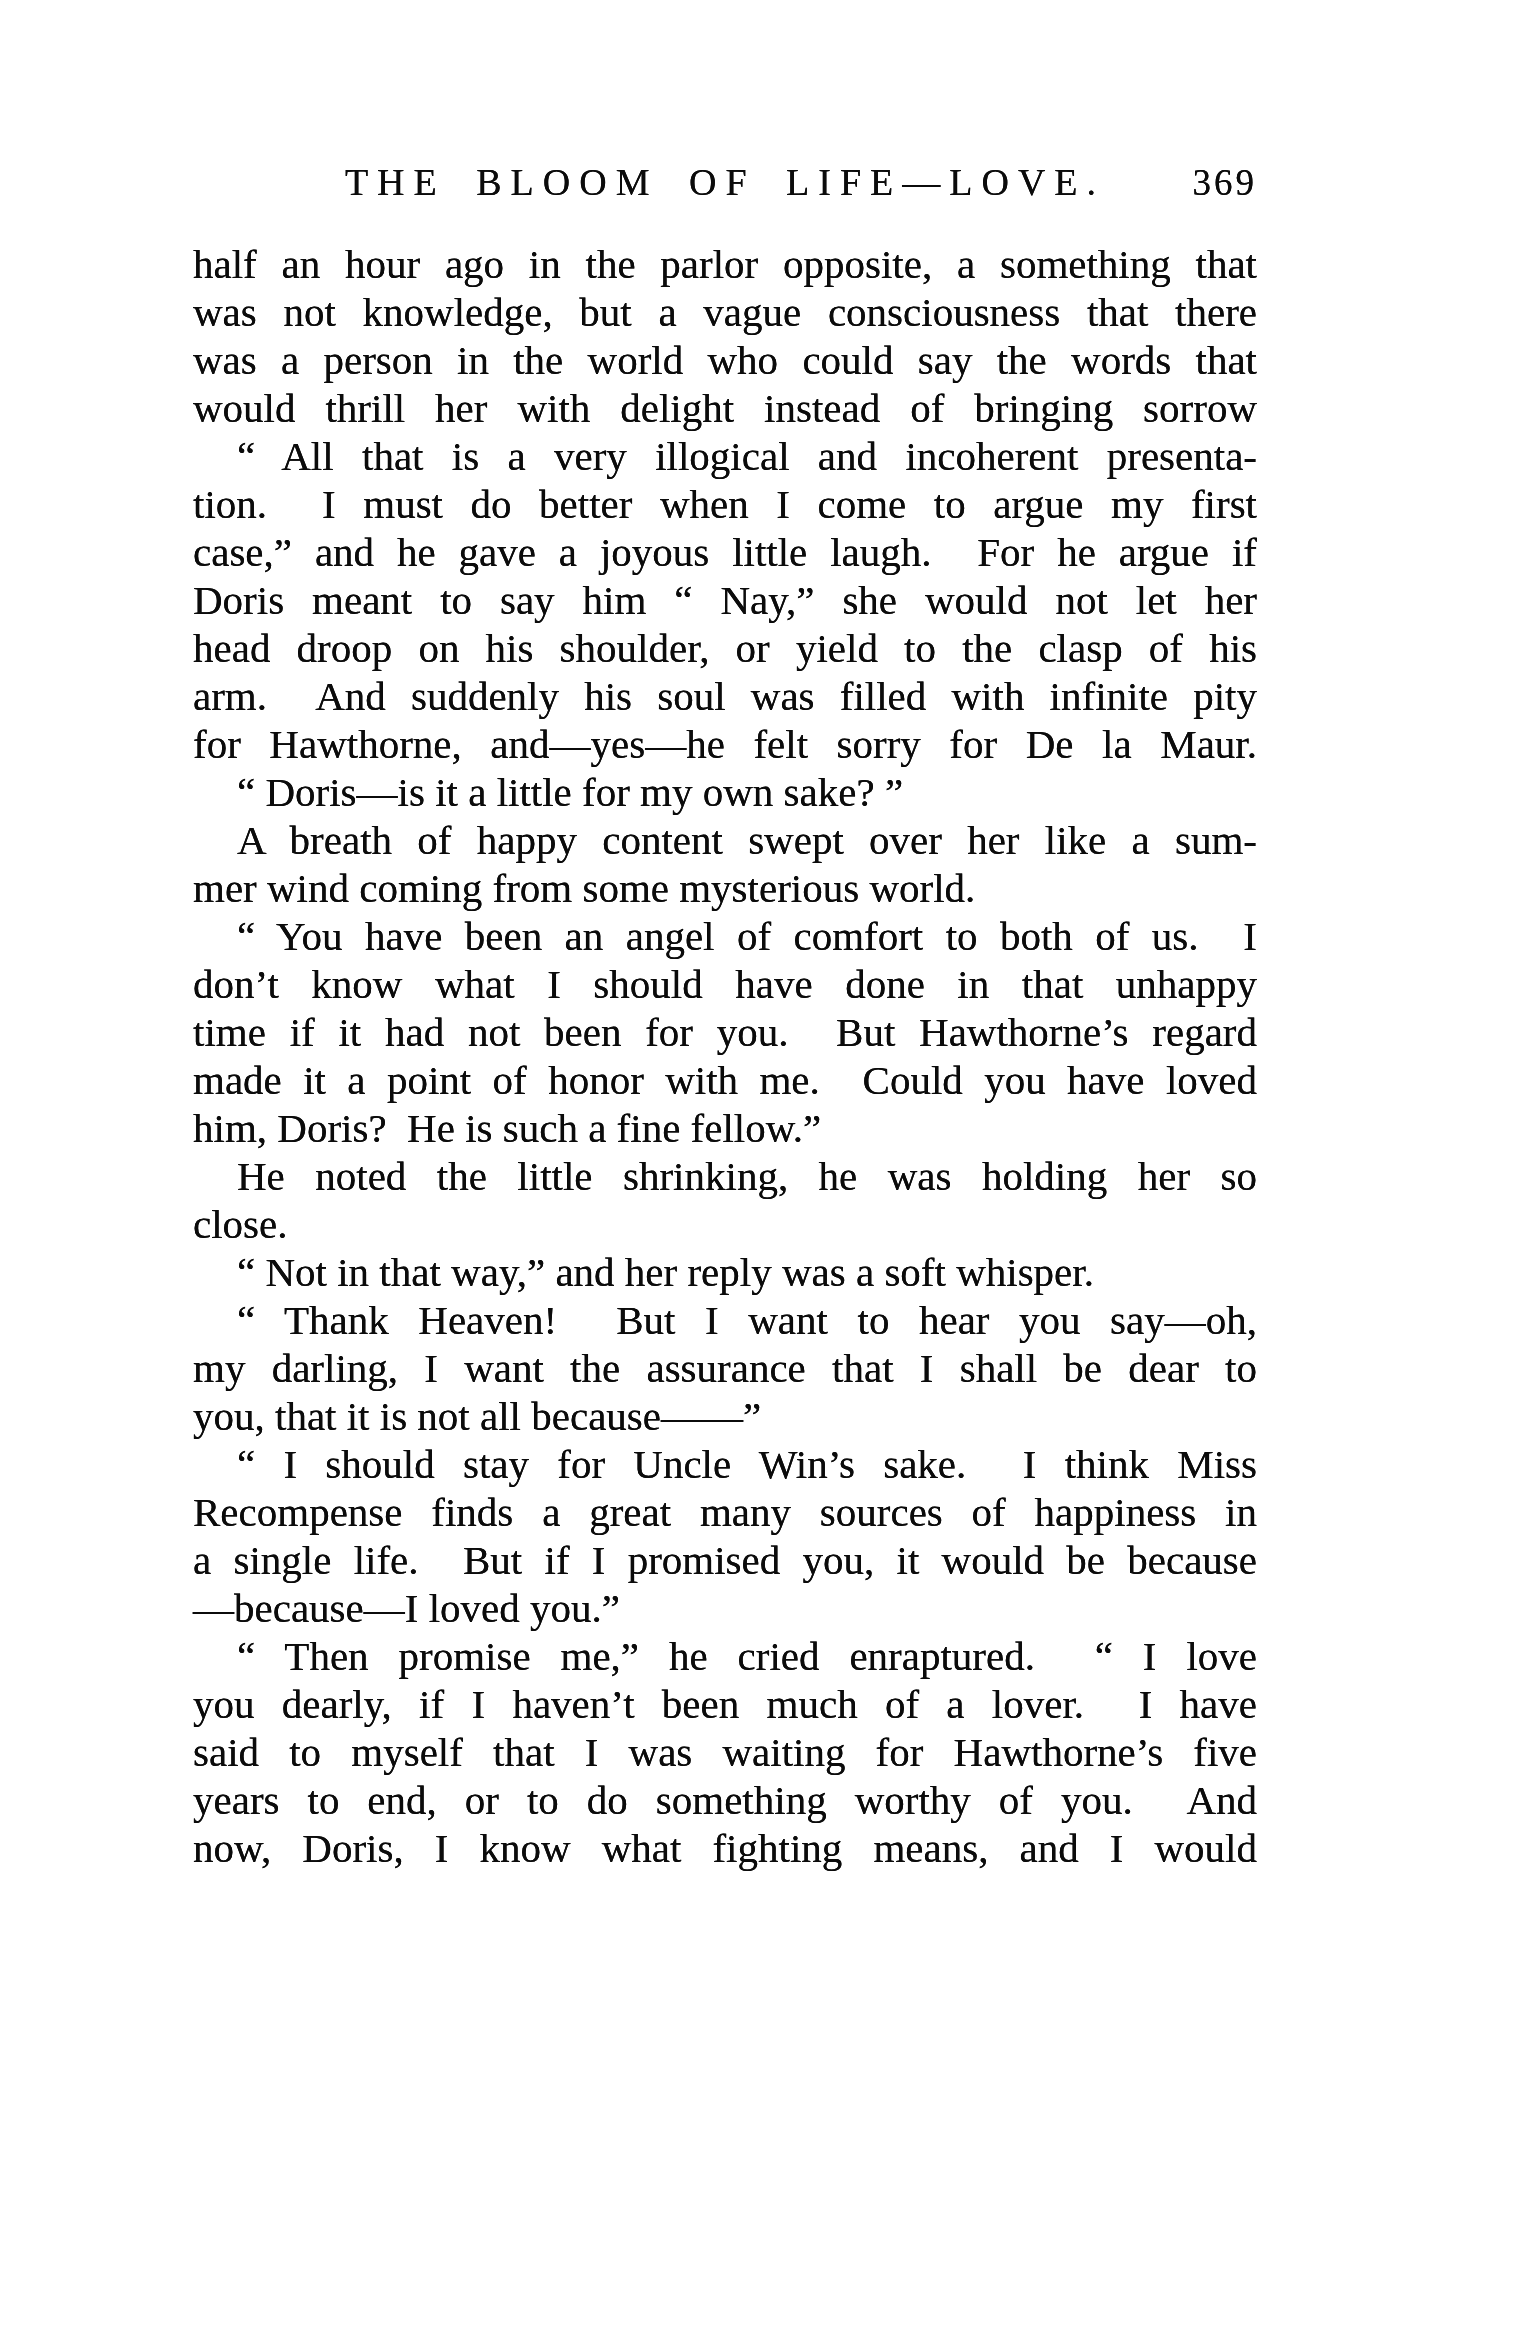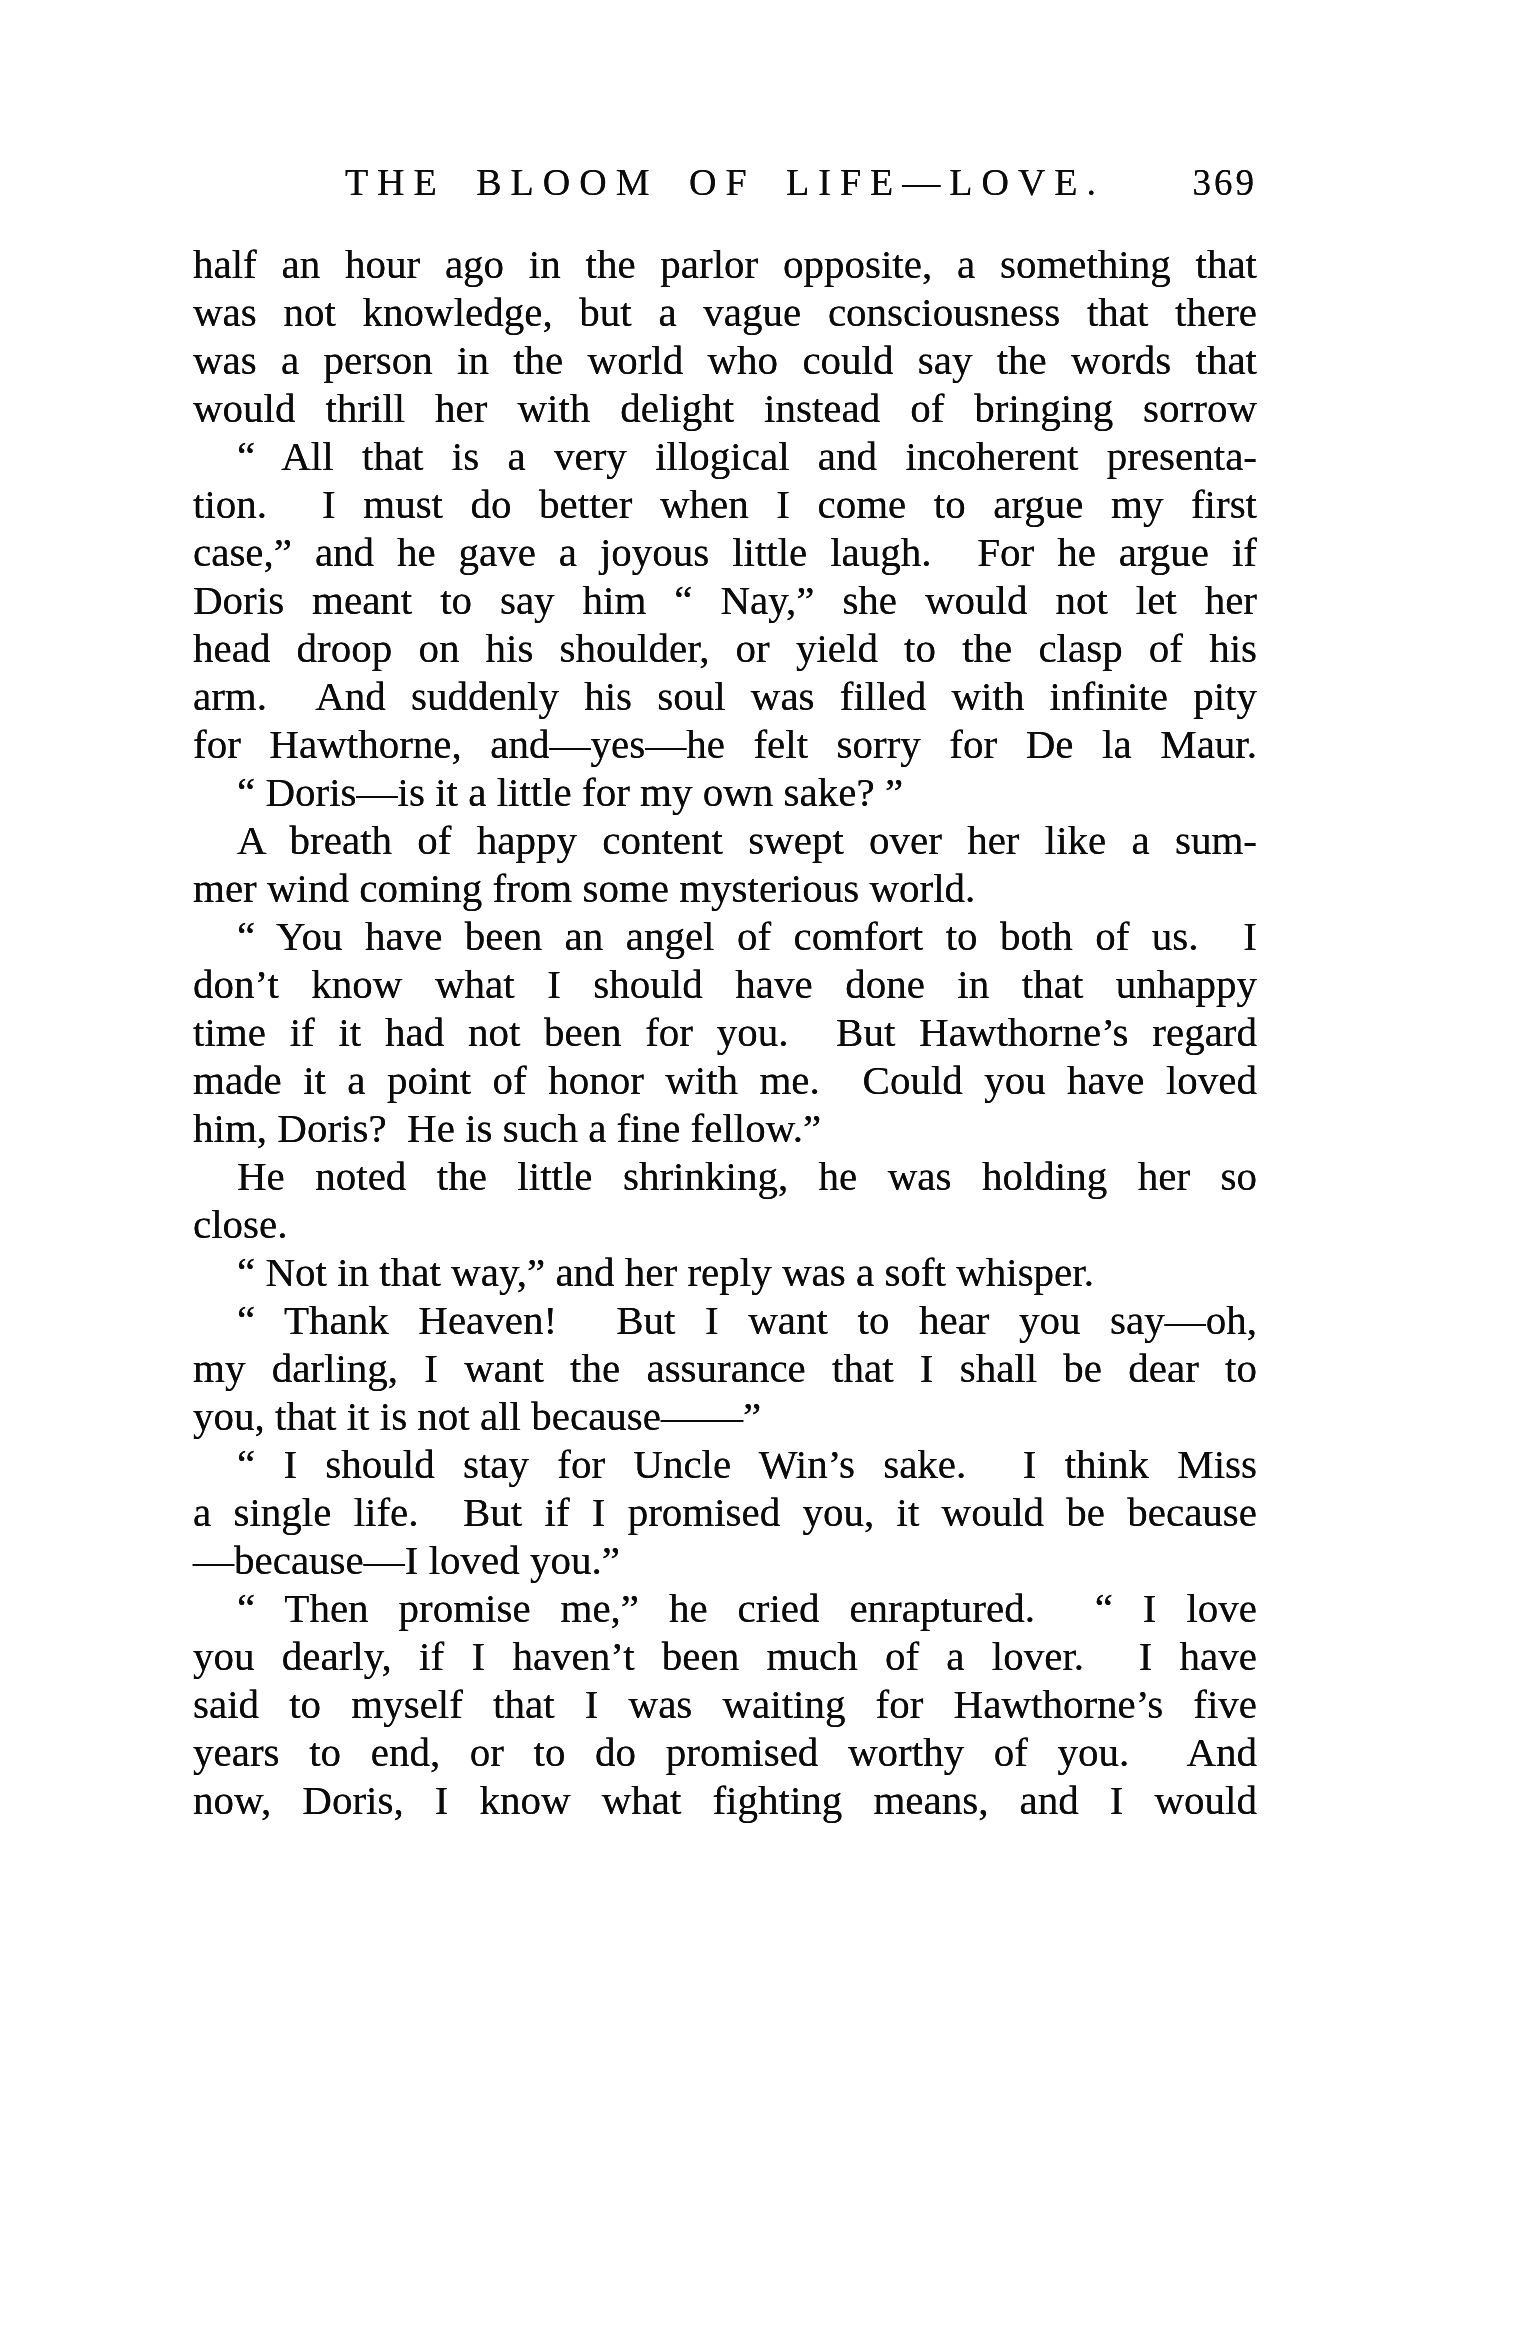--- a/index.html
+++ b/index.html
@@ -107,25 +107,26 @@
         <div>
           <div class="line indent last">“ Not in that way,” and her reply was a soft whisper.</div>
         </div>
         <div>
           <div class="line indent">“ Thank Heaven!  But I want to hear you say—oh,</div>
           <div class="line">my darling, I want the assurance that I shall be dear to</div>
           <div class="line last">you, that it is not all because——”</div>
         </div>
         <div>
           <div class="line indent">“ I should stay for Uncle Win’s sake.  I think Miss</div>
+          <div class="line">Recompense finds a great many sources of happiness in</div>
           <div class="line">a single life.  But if I promised you, it would be because</div>
           <div class="line last">—because—I loved you.”</div>
         </div>
         <div>
           <div class="line indent">“ Then promise me,” he cried enraptured.  “ I love</div>
           <div class="line">you dearly, if I haven’t been much of a lover.  I have</div>
           <div class="line">said to myself that I was waiting for Hawthorne’s five</div>
-          <div class="line">years to end, or to do promised worthy of you.  And</div>
+          <div class="line">years to end, or to do something worthy of you.  And</div>
           <div class="line">now, Doris, I know what fighting means, and I would</div>
         </div>
       </div>
   </div>
 </div>
 
 </body></html>

